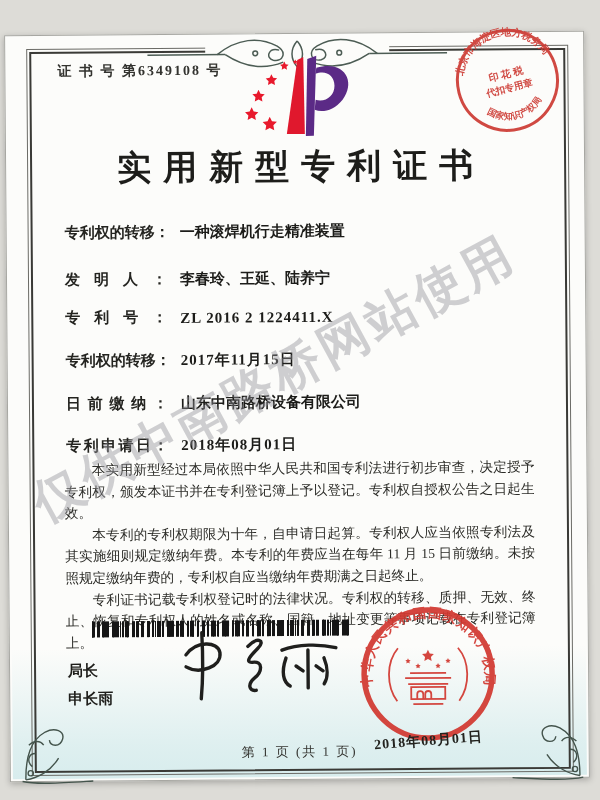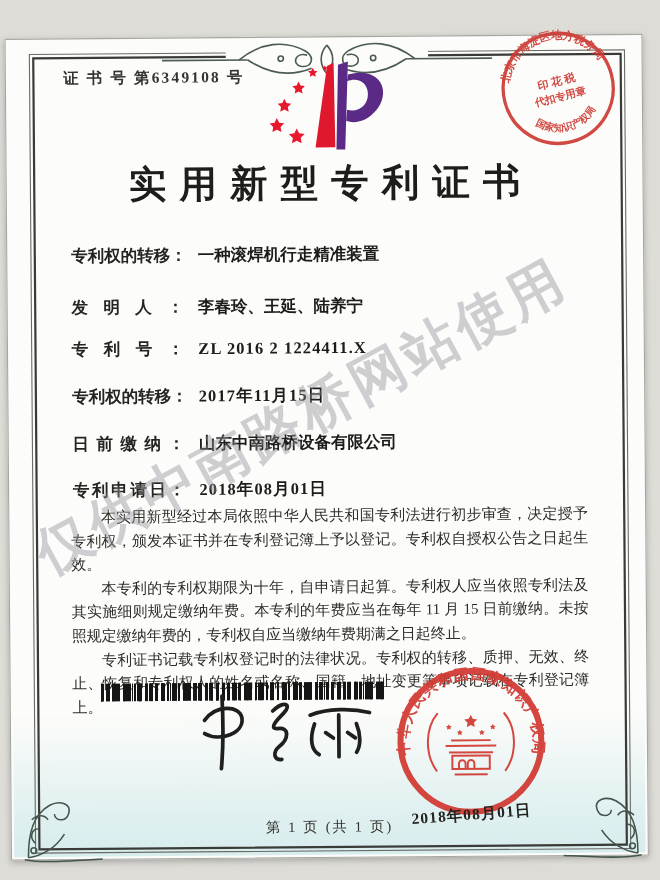--- a/index.html
+++ b/index.html
@@ -185,20 +185,24 @@
   </div>
 
   <div class="paras">
     <p>本实用新型经过本局依照中华人民共和国专利法进行初步审查，决定授予专利权，颁发本证书并在专利登记簿上予以登记。专利权自授权公告之日起生效。</p>
     <p>本专利的专利权期限为十年，自申请日起算。专利权人应当依照专利法及其实施细则规定缴纳年费。本专利的年费应当在每年 11 月 15 日前缴纳。未按照规定缴纳年费的，专利权自应当缴纳年费期满之日起终止。</p>
     <p>专利证书记载专利权登记时的法律状况。专利权的转移、质押、无效、终止、恢复和专利权人的姓名或名称、国籍、地址变更等事项记载在专利登记簿上。</p>
   </div>
 
   <div class="barcode"></div>
 
+  <div class="signer">
+    <div>局长</div>
+    <div>申长雨</div>
+  </div>
 
   <svg class="signature" width="180" height="88" viewBox="0 0 180 88">
     <g fill="none" stroke="#1f1f1d" stroke-width="3.4" stroke-linecap="round">
       <path d="M16,30 C26,16 48,16 50,28 C52,42 30,50 16,42"></path>
       <path d="M32,8 C33,30 33,54 31,74"></path>
       <path d="M78,22 C88,12 96,16 88,24 C82,30 74,38 82,38 C94,36 92,48 84,54 C77,60 79,67 86,66"></path>
       <path d="M112,26 C128,20 150,20 166,24"></path>
       <path d="M138,26 L138,64"></path>
       <path d="M116,34 C111,48 113,58 120,62"></path>
       <path d="M154,34 C158,44 158,54 154,60"></path>

